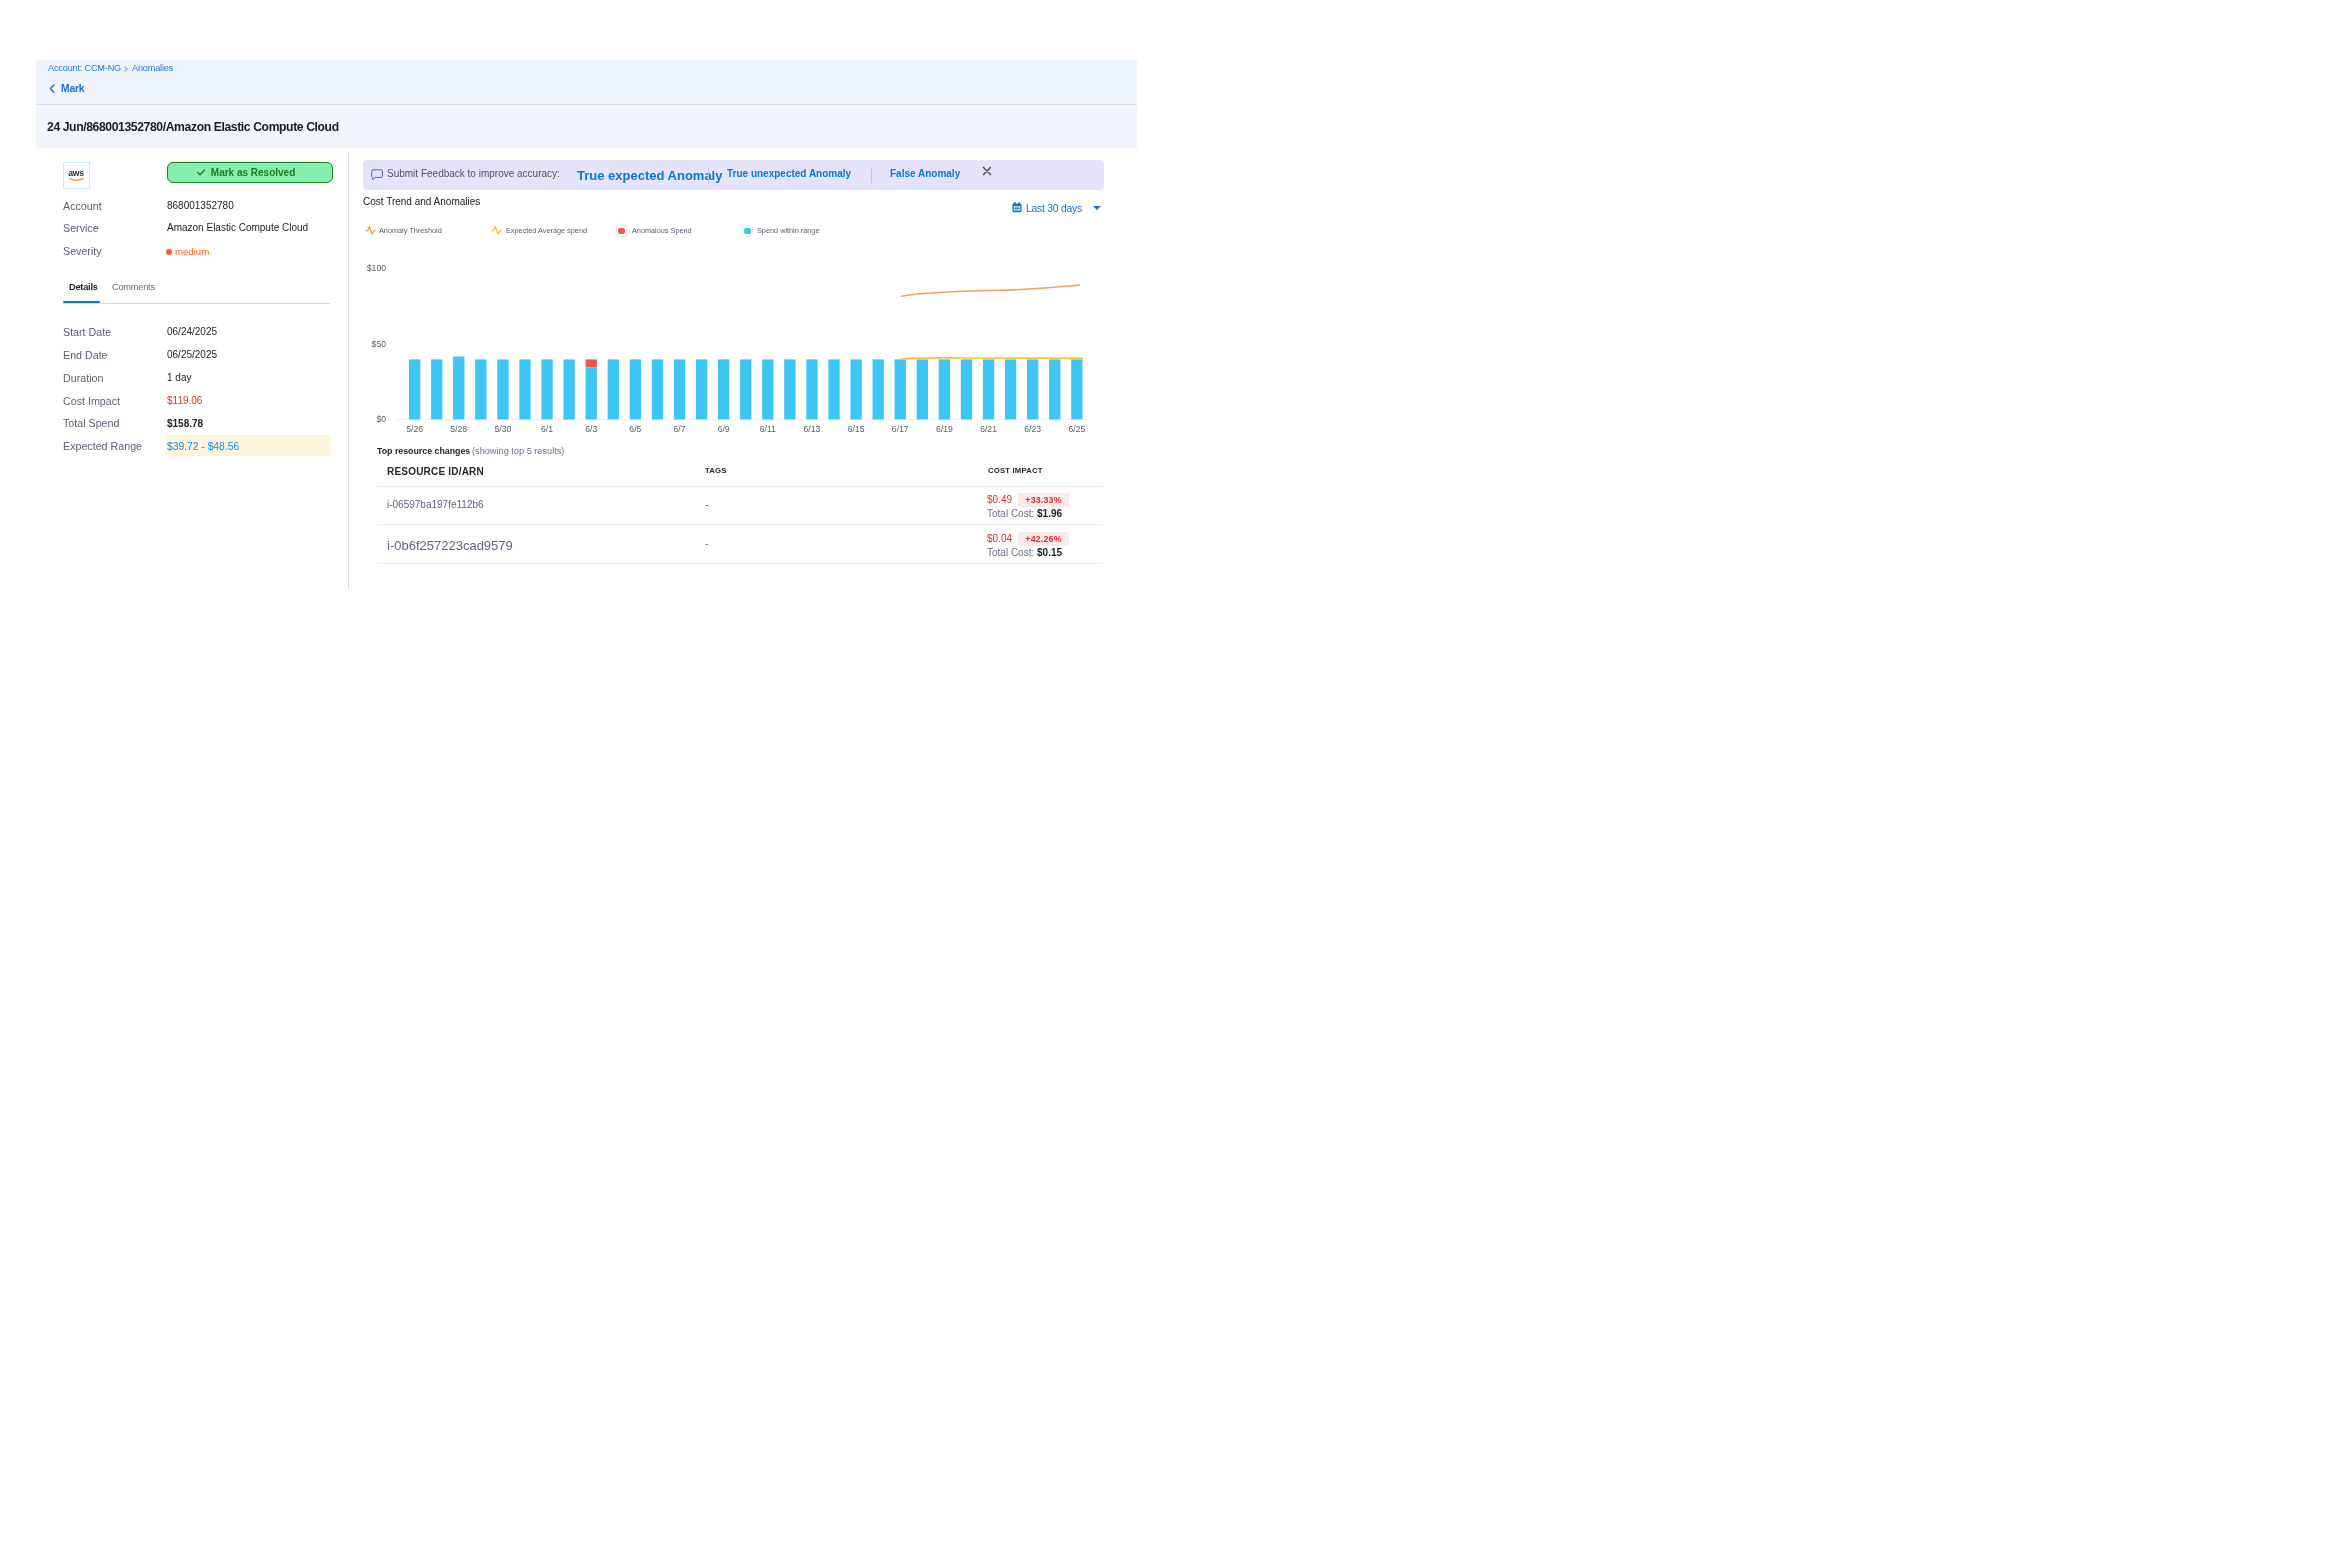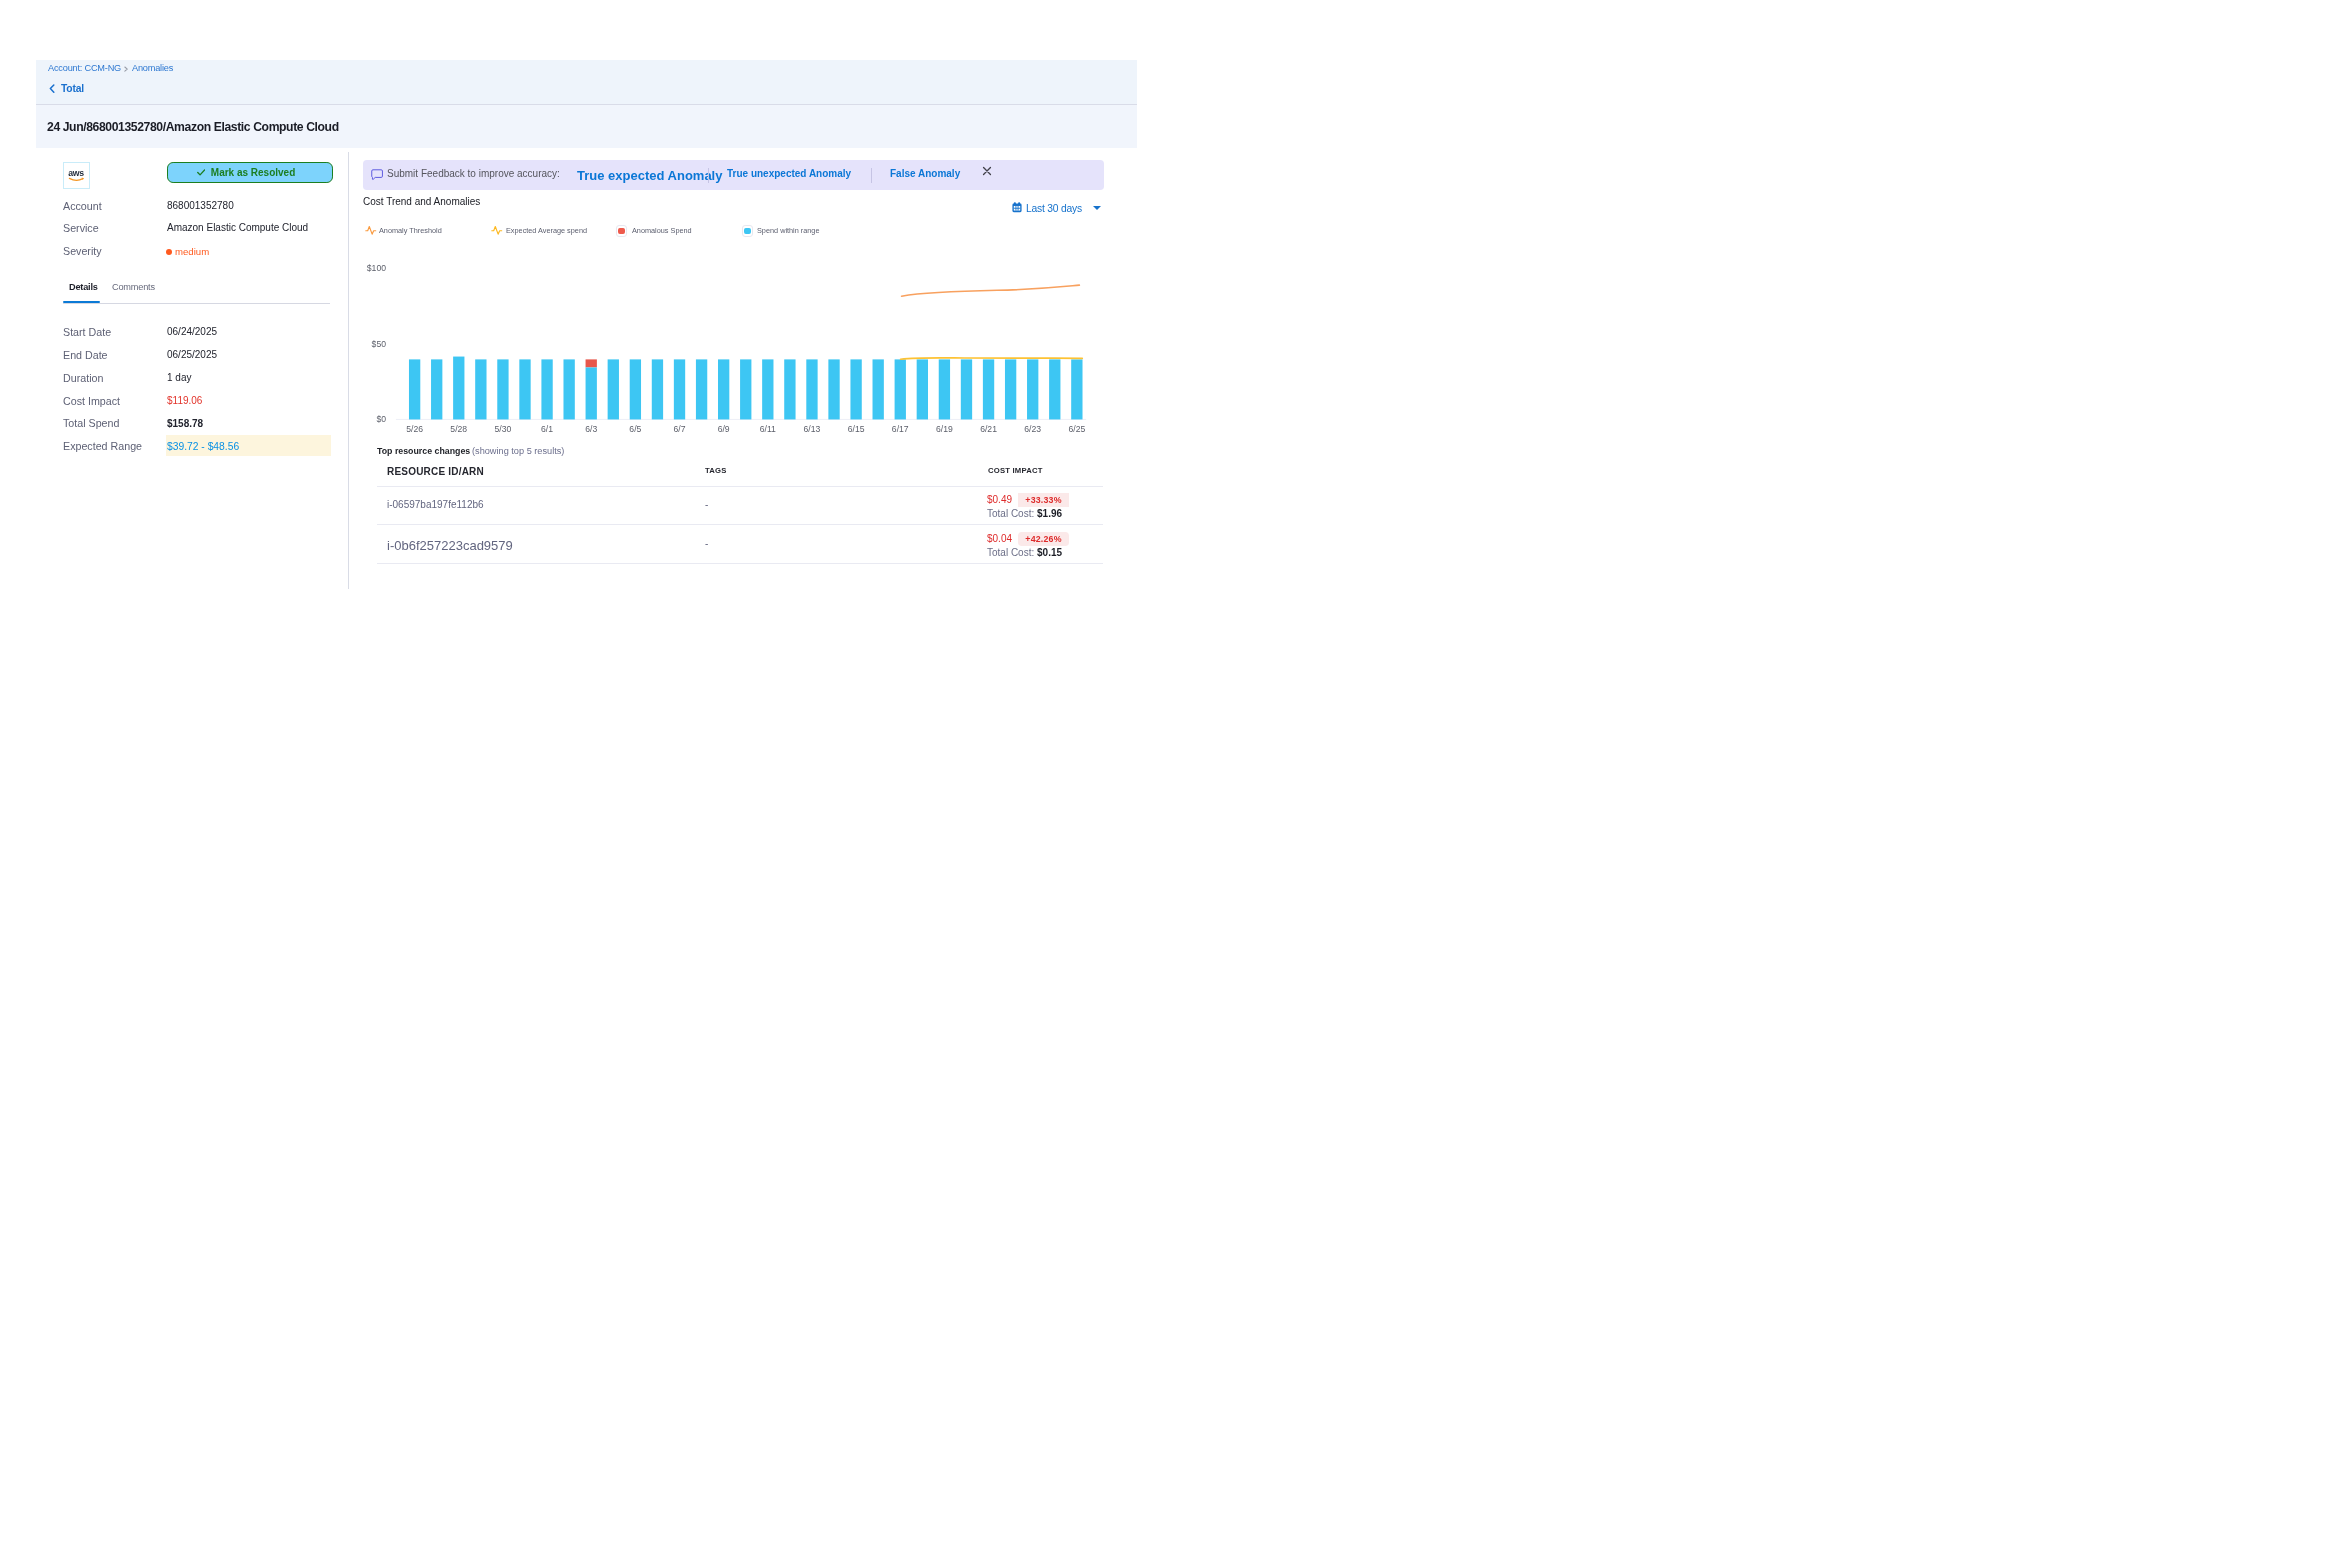--- a/index.html
+++ b/index.html
@@ -16,33 +16,33 @@
 
 <div class="t" style="left:48px; top:64px; font-size:9.2px; letter-spacing:-0.2px; color:#2e78d1;">Account: CCM-NG</div>
 <svg class="abs" style="left:123px; top:66px;" width="6.1" height="6.1" viewBox="0 0 8 8">
     <path d="M2.4 1.3 L5.6 4 L2.4 6.7" fill="none" stroke="#969aa5" stroke-width="1.4" stroke-linecap="round" stroke-linejoin="round"></path>
   </svg>
 <div class="t" style="left:132px; top:64px; font-size:9.2px; letter-spacing:-0.2px; color:#2e78d1;">Anomalies</div>
 
 <svg class="abs" style="left:49px; top:84px;" width="6.1" height="9.2" viewBox="0 0 8 12">
     <path d="M6.3 1.3 L1.8 6 L6.3 10.7" fill="none" stroke="#1a70ce" stroke-width="2" stroke-linecap="round" stroke-linejoin="round"></path>
   </svg>
-<div class="t" style="left:61px; top:84px; font-size:10.3px; font-weight:bold; letter-spacing:-0.2px; color:#1a70ce;">Total</div>
+<div class="t" style="left:61px; top:84px; font-size:10.3px; font-weight:bold; letter-spacing:-0.2px; color:#1a70ce;">Mark</div>
 
 <div class="t" style="left:47px; top:121px; font-size:12.2px; font-weight:bold; letter-spacing:-0.4px; color:#1b1d26;">24 Jun/868001352780/Amazon Elastic Compute Cloud</div>
 
 <div class="abs" style="left:63px; top:162px; width:26.5px; height:26.5px; border:0.8px solid #c9ecf9; background:#fff;">
   <svg width="25" height="25" viewBox="0 0 33 33">
     <text x="16" y="17.5" text-anchor="middle" font-size="11.5" font-weight="bold" fill="#252f3e" font-family="Liberation Sans" letter-spacing="-0.3">aws</text>
     <path d="M7.2 20.3 Q16.5 25.3 24.8 20.6" fill="none" stroke="#f49622" stroke-width="1.8" stroke-linecap="round"></path>
     <path d="M23.3 19.2 L26.3 20 L24.6 22.6" fill="#f49622" stroke="none"></path>
   </svg>
 </div>
 
-<div class="abs" style="left:167px; top:162px; width:166px; height:21px; border:1.2px solid #1c7e20; border-radius:6.1px; background:#7dd3fc; display:flex; align-items:center; justify-content:center; gap:5.4px; padding-right:7.7px;">
+<div class="abs" style="left:167px; top:162px; width:166px; height:21px; border:1.2px solid #1c7e20; border-radius:6.1px; background:#86efac; display:flex; align-items:center; justify-content:center; gap:5.4px; padding-right:7.7px;">
   <svg width="8.4" height="6.9" viewBox="0 0 11 9">
       <path d="M1 4.7 L4 7.7 L10 1.2" fill="none" stroke="#1c7e20" stroke-width="1.8" stroke-linecap="round" stroke-linejoin="round"></path>
     </svg>
   <span style="font-size:10px; font-weight:bold; color:#1c7e20;">Mark as Resolved</span>
 </div>
 
 <div class="t" style="left:63px; top:201px; font-size:10.7px; color:#5e6175;">Account</div>
 <div class="t" style="left:167px; top:201px; font-size:10px; color:#22242e;text-align:center;">868001352780</div>
 <div class="t" style="left:63px; top:223px; font-size:10.7px; color:#5e6175;">Service</div>
 <div class="t" style="left:167px; top:223px; font-size:10px; color:#22242e;">Amazon Elastic Compute Cloud</div>

